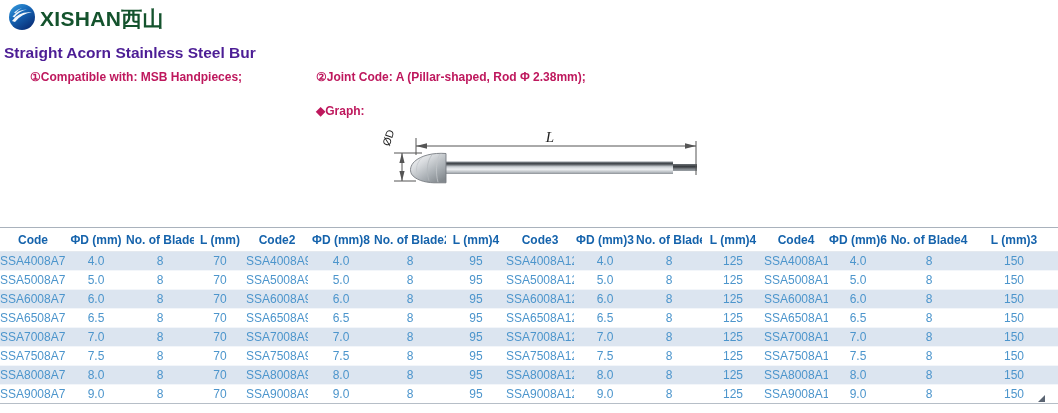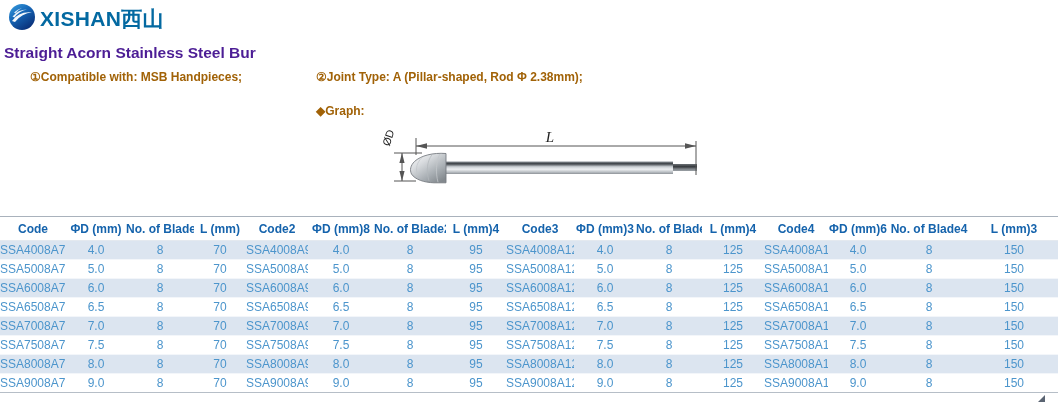--- a/index.html
+++ b/index.html
@@ -1,32 +1,32 @@
 <!DOCTYPE html>
 <html><head>
 <meta charset="utf-8">
 <style>
   * { margin:0; padding:0; box-sizing:border-box; }
   html,body { background:#ffffff; }
   body { font-family:"Liberation Sans", sans-serif; }
   .page { position:relative; width:1058px; height:413px; background:#fff; overflow:hidden; }
 
   .logo { position:absolute; left:8px; top:3px; display:flex; align-items:center; gap:4px; }
-  .logo-text { font-size:21px; font-weight:800; color:#0369a1; letter-spacing:0.3px; white-space:nowrap; }
+  .logo-text { font-size:21px; font-weight:800; color:#14532d; letter-spacing:0.3px; white-space:nowrap; }
 
   .page-title { position:absolute; left:4px; top:44px; font-size:15.5px; font-weight:bold; color:#4c1d95; }
 
-  .note { position:absolute; font-size:12px; font-weight:bold; color:#a16207; white-space:nowrap; }
+  .note { position:absolute; font-size:12px; font-weight:bold; color:#be185d; white-space:nowrap; }
   .note-compatible { left:30px; top:70px; }
   .note-joint { left:316px; top:70px; }
   .note-graph { left:316px; top:94px;margin-top:10px; }
 
   .diagram { position:absolute; left:370px; top:105px; }
 
-  .spec-table { position:absolute; left:0; top:216px; width:1058px; border-collapse:collapse; table-layout:fixed;
+  .spec-table { position:absolute; left:0; top:227px; width:1058px; border-collapse:collapse; table-layout:fixed;
     border-top:1px solid #a9b2bc; border-bottom:1px solid #b6bec7; font-size:12px;border-radius:6px; }
   .spec-table th { color:#1563ac; font-weight:bold; height:24px; text-align:center; white-space:nowrap; overflow:hidden;
     border-bottom:1px solid #e4e9ef; }
   .spec-table td { color:#4c95cc; height:19px; text-align:center; white-space:nowrap; overflow:hidden; }
   .spec-table tbody tr { border-bottom:1px solid #f3f6fa; }
   .spec-table tbody tr:last-child { border-bottom:none; }
   .spec-table tbody tr.alt { background:#dce5f0; }
 
   .corner-mark { position:absolute; left:1038px; top:395px; width:0; height:0;
     border-right:7px solid #5a6472; border-top:7px solid transparent; }
@@ -51,21 +51,21 @@
         <path d="M4.5,13.5 Q10,6.5 19,6.5 Q11,8 6.5,14.5 Z" fill="#ffffff" opacity="0.9"></path>
         <path d="M6,9.5 Q10,5.5 14,5 Q10,6.5 7.5,10.5 Z" fill="#ffffff" opacity="0.8"></path>
       </svg>
     </span>
     <span class="logo-text">XISHAN西山</span>
   </div>
 
   <div class="page-title">Straight Acorn Stainless Steel Bur</div>
 
   <div class="note note-compatible">①Compatible with: MSB Handpieces;</div>
-  <div class="note note-joint">②Joint Type: A (Pillar-shaped, Rod Φ 2.38mm);</div>
+  <div class="note note-joint">②Joint Code: A (Pillar-shaped, Rod Φ 2.38mm);</div>
   <div class="note note-graph">◆Graph:</div>
 
   <div class="diagram">
     <svg width="345" height="105" viewBox="0 0 345 105">
       <defs>
         <linearGradient id="headGrad" x1="0" y1="0" x2="0.8" y2="1">
           <stop offset="0" stop-color="#fdfdfd"></stop>
           <stop offset="0.35" stop-color="#d9dcdf"></stop>
           <stop offset="0.7" stop-color="#aab0b5"></stop>
           <stop offset="1" stop-color="#83898e"></stop>

